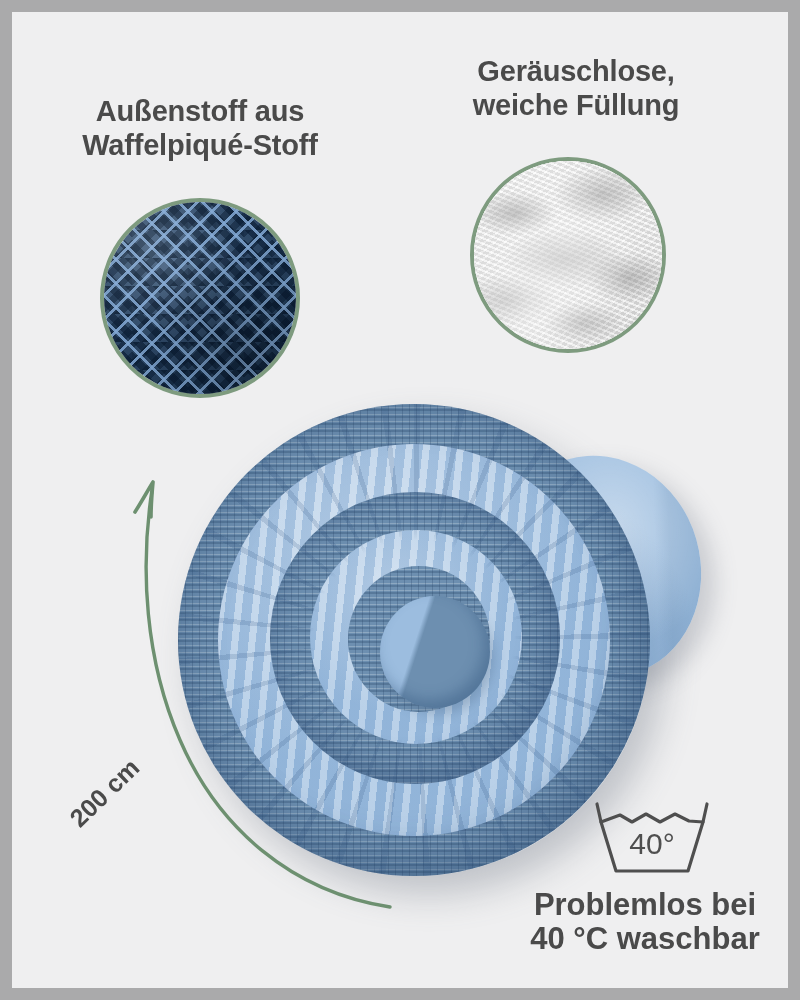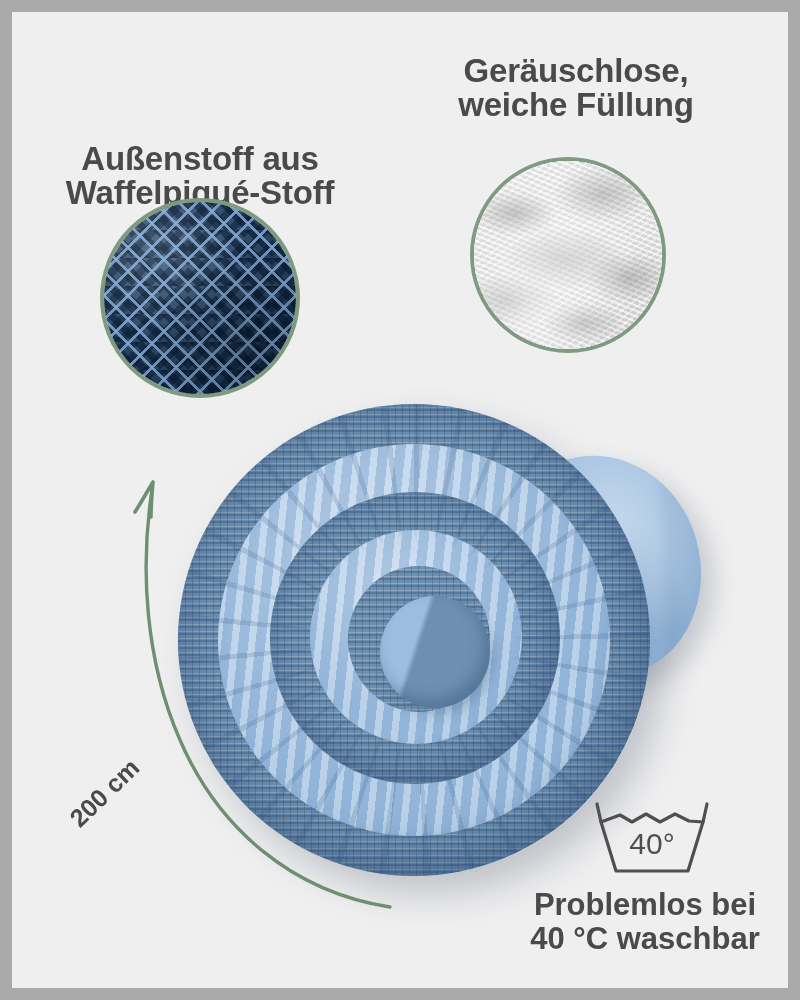--- a/index.html
+++ b/index.html
@@ -14,27 +14,27 @@
     width:776px;height:976px;
     background:#efeff0;
     overflow:hidden;
   }
 
   
   .heading{
     position:absolute;
     color:#4a4a4a;
     font-weight:700;
-    font-size:33px;
+    font-size:29px;
     line-height:34px;
     text-align:center;
     white-space:pre-line;
     letter-spacing:-0.2px;
   }
-  #h-left{ left:18px; top:82px; width:340px;margin-top:48px; }
+  #h-left{ left:18px; top:82px; width:340px; }
   #h-right{ left:404px; top:42px; width:320px; }
 
   
   .swatch{
     position:absolute;
     border-radius:50%;
     border:4px solid #7e9b7f;
     box-sizing:border-box;
     overflow:hidden;
   }

